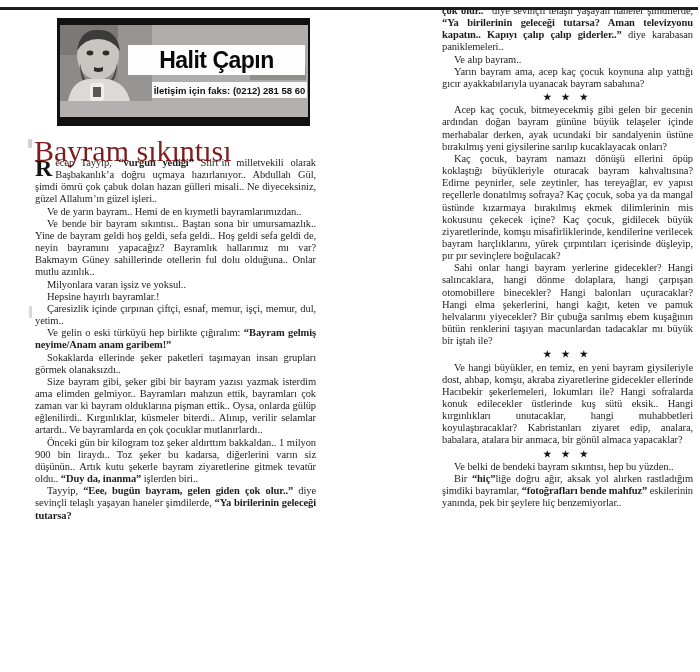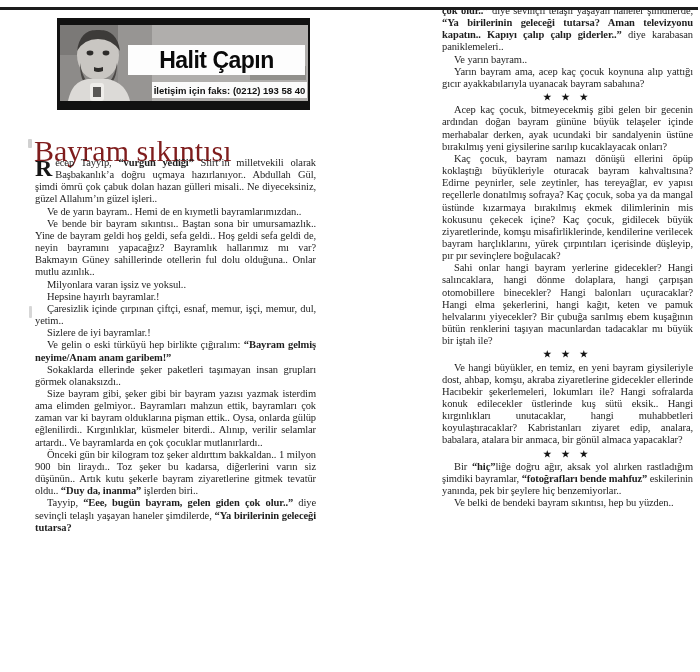--- a/index.html
+++ b/index.html
@@ -4,21 +4,21 @@
 <style>
   html,body{margin:0;padding:0;background:#e9e9e9;}
   .page{
     position:relative;width:700px;height:672px;background:#ffffff;
     overflow:hidden;font-family:"Liberation Serif","DejaVu Serif",serif;
     color:#1f1f1f;margin:0 auto;
   }
   .top-rule{position:absolute;left:0;top:7px;width:698px;height:3px;background:#1c1c1c;z-index:5;}
 
   
-  .masthead{position:absolute;left:57px;top:18px;width:248px;height:92px;border-left:3px solid #111;border-right:2px solid #111;background:#b3b1af;}
+  .masthead{position:absolute;left:57px;top:18px;width:248px;height:108px;border-left:3px solid #111;border-right:2px solid #111;background:#b3b1af;}
   .mh-topbar{position:absolute;left:0;top:0;width:100%;height:7px;background:#111;}
   .mh-botbar{position:absolute;left:0;bottom:0;width:100%;height:9px;background:#111;}
   .mh-photo{position:absolute;left:0;top:7px;width:92px;height:76px;overflow:hidden;background:#8f8d8b;}
   .mh-gray{position:absolute;left:92px;top:7px;right:0;height:76px;background:#b0aeac;}
   .mh-gray-dark{position:absolute;right:2px;top:48px;width:56px;height:14px;background:#8a8885;opacity:.8;}
   .nameplate{
     position:absolute;left:68px;top:27px;width:177px;height:30px;background:#fdfdfd;
     display:flex;align-items:center;justify-content:center;
     font-family:"Liberation Sans","DejaVu Sans",sans-serif;font-weight:bold;
     font-size:23px;letter-spacing:-.5px;color:#0a0a0a;z-index:3;
@@ -66,52 +66,51 @@
         <path d="M34 42 Q38 44 43 42 L43 46 Q38 48 34 46Z" fill="#2f2d2b"></path>
         <path d="M8 76 Q12 56 28 54 L48 54 Q66 58 70 76Z" fill="#dcdad7"></path>
         <rect x="30" y="58" width="14" height="18" rx="3" fill="#efedea"></rect>
         <rect x="33" y="62" width="8" height="10" fill="#5a5856"></rect>
       </svg>
     </div>
     <div class="nameplate">
       <span>Halit Çapın</span>
     </div>
     <div class="faxline">
-      <span>İletişim için faks: (0212) 193 58 40</span>
+      <span>İletişim için faks: (0212) 281 58 60</span>
     </div>
     <div class="mh-botbar"></div>
   </div>
 
   <h1 class="headline">Bayram sıkıntısı</h1>
 
   <div class="col col-left">
       <p class="noindent"><span class="dropcap">R</span><span>ecep Tayyip, </span><span class="b">“vurgun yediği”</span><span> Siirt’in milletvekili olarak Başbakanlık’a doğru uçmaya hazırlanıyor.. Abdullah Gül, şimdi ömrü çok çabuk dolan hazan gülleri misali.. Ne diyeceksiniz, güzel Allahım’ın güzel işleri..</span></p>
       <p><span>Ve de yarın bayram.. Hemi de en kıymetli bayramlarımızdan..</span></p>
       <p><span>Ve bende bir bayram sıkıntısı.. Baştan sona bir umursamazlık.. Yine de bayram geldi hoş geldi, sefa geldi.. Hoş geldi sefa geldi de, neyin bayramını yapacağız? Bayramlık hallarımız mı var? Bakmayın Güney sahillerinde otellerin ful dolu olduğuna.. Onlar mutlu azınlık..</span></p>
       <p><span>Milyonlara varan işsiz ve yoksul..</span></p>
       <p><span>Hepsine hayırlı bayramlar.!</span></p>
       <p><span>Çaresizlik içinde çırpınan çiftçi, esnaf, memur, işçi, memur, dul, yetim..</span></p>
-      <p><span>Sizlere de iyi bayramlar.!</span></p>
       <p><span>Ve gelin o eski türküyü hep birlikte çığıralım: </span><span class="b">“Bayram gelmiş neyime/Anam anam garibem!”</span></p>
       <p><span>Sokaklarda ellerinde şeker paketleri taşımayan insan grupları görmek olanaksızdı..</span></p>
       <p><span>Size bayram gibi, şeker gibi bir bayram yazısı yazmak isterdim ama elimden gelmiyor.. Bayramları mahzun ettik, bayramları çok zaman var ki bayram olduklarına pişman ettik.. Oysa, onlarda gülüp eğlenilirdi.. Kırgınlıklar, küsmeler biterdi.. Alınıp, verilir selamlar artardı.. Ve bayramlarda en çok çocuklar mutlanırlardı..</span></p>
       <p><span>Önceki gün bir kilogram toz şeker aldırttım bakkaldan.. 1 milyon 900 bin liraydı.. Toz şeker bu kadarsa, diğerlerini varın siz düşünün.. Artık kutu şekerle bayram ziyaretlerine gitmek tevatür oldu.. </span><span class="b">“Duy da, inanma”</span><span> işlerden biri..</span></p>
       <p><span>Tayyip, </span><span class="b">“Eee, bugün bayram, gelen giden çok olur..”</span><span> diye sevinçli telaşlı yaşayan haneler şimdilerde, </span><span class="b">“Ya birilerinin geleceği tutarsa?</span></p>
     </div>
   <div class="col col-right">
       <p class="noindent"><span class="b">çok olur..”</span><span> diye sevinçli telaşlı yaşayan haneler şimdilerde, </span><span class="b">“Ya birilerinin geleceği tutarsa? Aman televizyonu kapatın.. Kapıyı çalıp çalıp giderler..”</span><span> diye karabasan paniklemeleri..</span></p>
-      <p><span>Ve yarın bayram..</span></p>
+      <p><span>Ve alıp bayram..</span></p>
       <p><span>Yarın bayram ama, acep kaç çocuk koynuna alıp yattığı gıcır ayakkabılarıyla uyanacak bayram sabahına?</span></p>
       <div class="stars">★ ★ ★</div>
       <p><span>Acep kaç çocuk, bitmeyecekmiş gibi gelen bir gecenin ardından doğan bayram gününe büyük telaşeler içinde merhabalar derken, ayak ucundaki bir sandalyenin üstüne bırakılmış yeni giysilerine sarılıp kucaklayacak onları?</span></p>
       <p><span>Kaç çocuk, bayram namazı dönüşü ellerini öpüp koklaştığı büyükleriyle oturacak bayram kahvaltısına? Edirne peynirler, sele zeytinler, has tereyağlar, ev yapısı reçellerle donatılmış sofraya? Kaç çocuk, soba ya da mangal üstünde kızarmaya bırakılmış ekmek dilimlerinin mis kokusunu çekecek içine? Kaç çocuk, gidilecek büyük ziyaretlerinde, komşu misafirliklerinde, kendilerine verilecek bayram harçlıklarını, yürek çırpıntıları içerisinde düşleyip, pır pır sevinçlere boğulacak?</span></p>
       <p><span>Sahi onlar hangi bayram yerlerine gidecekler? Hangi salıncaklara, hangi dönme dolaplara, hangi çarpışan otomobillere binecekler? Hangi balonları uçuracaklar? Hangi elma şekerlerini, hangi kağıt, keten ve pamuk helvalarını yiyecekler? Bir çubuğa sarılmış ebem kuşağının bütün renklerini taşıyan macunlardan tadacaklar mı büyük bir iştah ile?</span></p>
       <div class="stars">★ ★ ★</div>
       <p><span>Ve hangi büyükler, en temiz, en yeni bayram giysileriyle dost, ahbap, komşu, akraba ziyaretlerine gidecekler ellerinde Hacıbekir şekerlemeleri, lokumları ile? Hangi sofralarda konuk edilecekler üstlerinde kuş sütü eksik.. Hangi kırgınlıkları unutacaklar, hangi muhabbetleri koyulaştıracaklar? Kabristanları ziyaret edip, analara, babalara, atalara bir anmaca, bir gönül almaca yapacaklar?</span></p>
       <div class="stars">★ ★ ★</div>
+      <p><span>Ve belki de bendeki bayram sıkıntısı, hep bu yüzden..</span></p>
       <p><span>Bir </span><span class="b">“hiç”</span><span>liğe doğru ağır, aksak yol alırken rastladığım şimdiki bayramlar, </span><span class="b">“fotoğrafları bende mahfuz”</span><span> eskilerinin yanında, pek bir şeylere hiç benzemiyorlar..</span></p>
-      <p><span>Ve belki de bendeki bayram sıkıntısı, hep bu yüzden..</span></p>
     </div>
 
   <div class="speck" style="left:28px;top:139px;width:4px;height:9px;opacity:.45;"></div>
   <div class="speck" style="left:29px;top:306px;width:3px;height:12px;opacity:.4;"></div>
 
 </div>
 
 </body></html>

